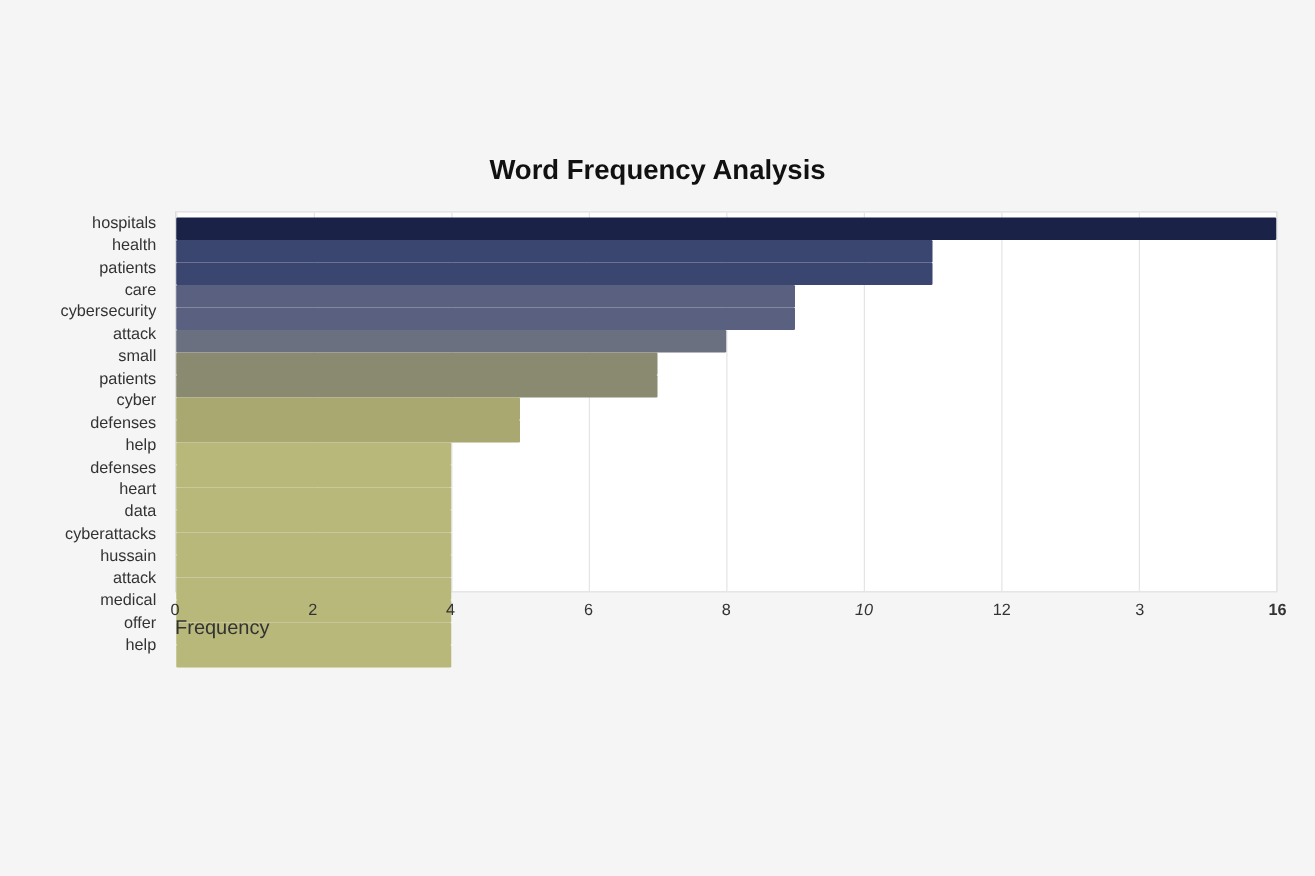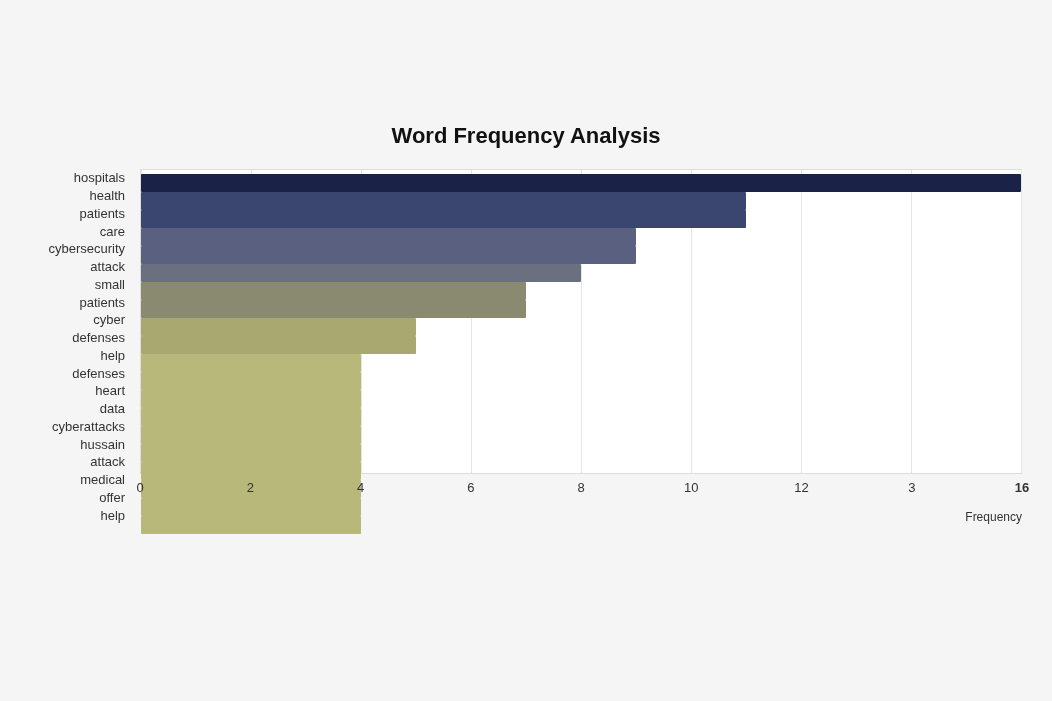--- a/index.html
+++ b/index.html
@@ -99,24 +99,24 @@
       left: 0;
       right: 0;
     }
     .x-tick {
       font-size: 13px;
       color: #333;
       position: absolute;
       transform: translateX(-50%);
     }
     .x-axis-label {
-      text-align: right;
-      font-size: 12px;
+      text-align: left;
+      font-size: 16px;
       color: #333;
-      margin-top: 36px;
+      margin-top: 20px;
     }
   </style>
 </head>
 <body>
 
 <div class="chart-container">
   <div class="chart-title">Word Frequency Analysis</div>
   <div class="chart-area">
     <div class="y-labels" id="y-labels">
         <div class="y-label">hospitals</div>
@@ -216,21 +216,21 @@
             </div>
           </div>
       </div>
       <div class="x-axis">
         <div class="x-tick-labels" id="x-tick-labels">
             <span class="x-tick" style="left: 0%;">0</span>
             <span class="x-tick" style="left: 12.5%;">2</span>
             <span class="x-tick" style="left: 25%;">4</span>
             <span class="x-tick" style="left: 37.5%;">6</span>
             <span class="x-tick" style="left: 50%;">8</span>
-            <span class="x-tick" style="left: 62.5%;">10</span>
+            <span class="x-tick" style="left: 62.5%; font-style: italic;">10</span>
             <span class="x-tick" style="left: 75%;">12</span>
             <span class="x-tick" style="left: 87.5%;">3</span>
             <span class="x-tick" style="left: 100%; font-weight: bold;">16</span>
           </div>
         <div class="x-axis-label">Frequency</div>
       </div>
     </div>
   </div>
 </div>
 

